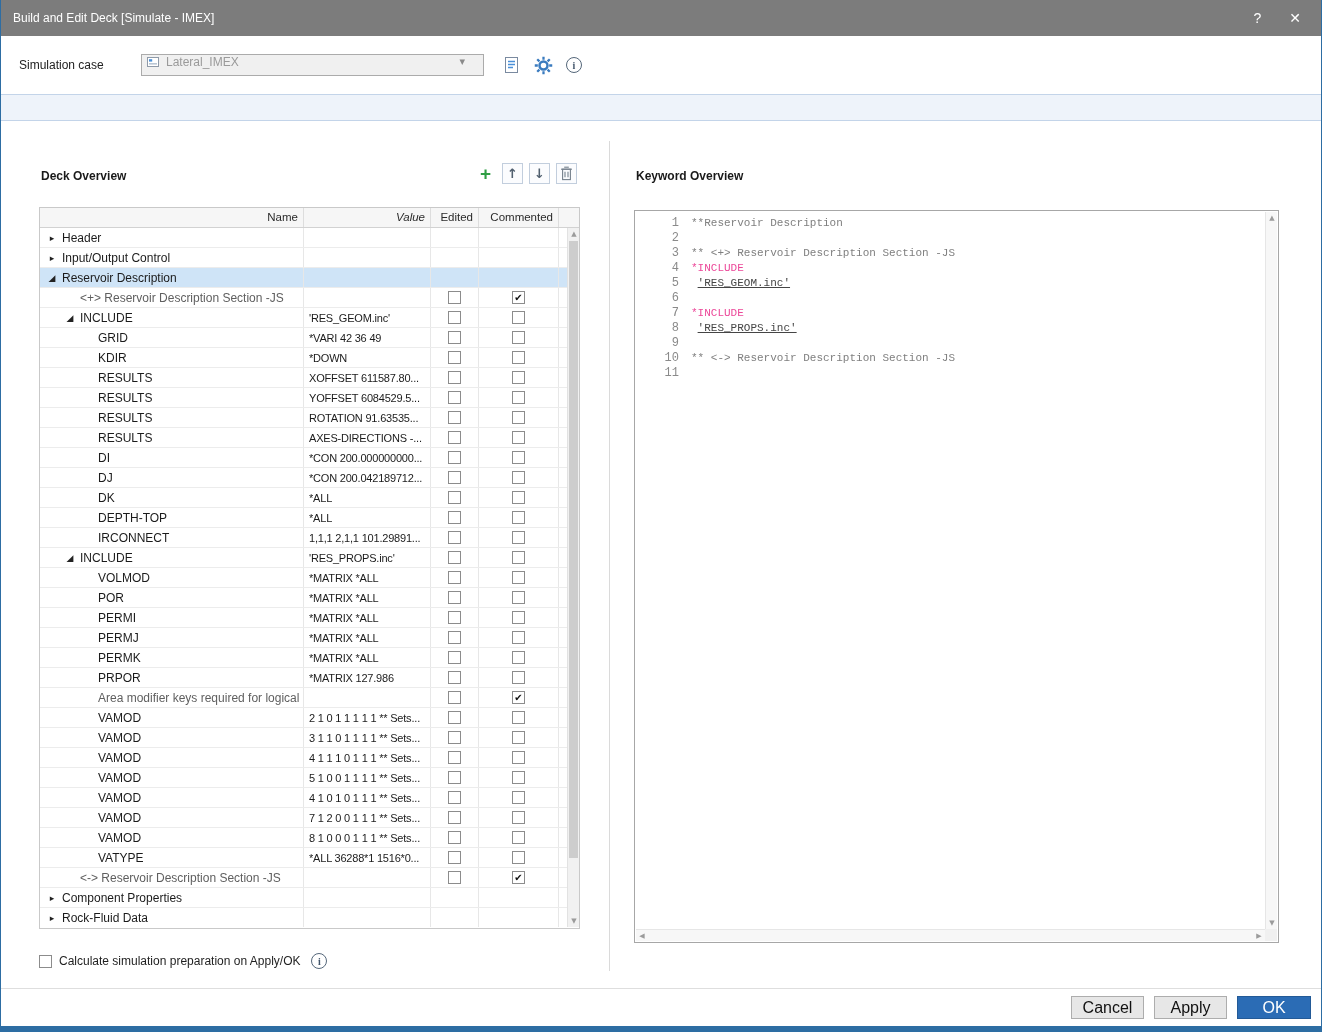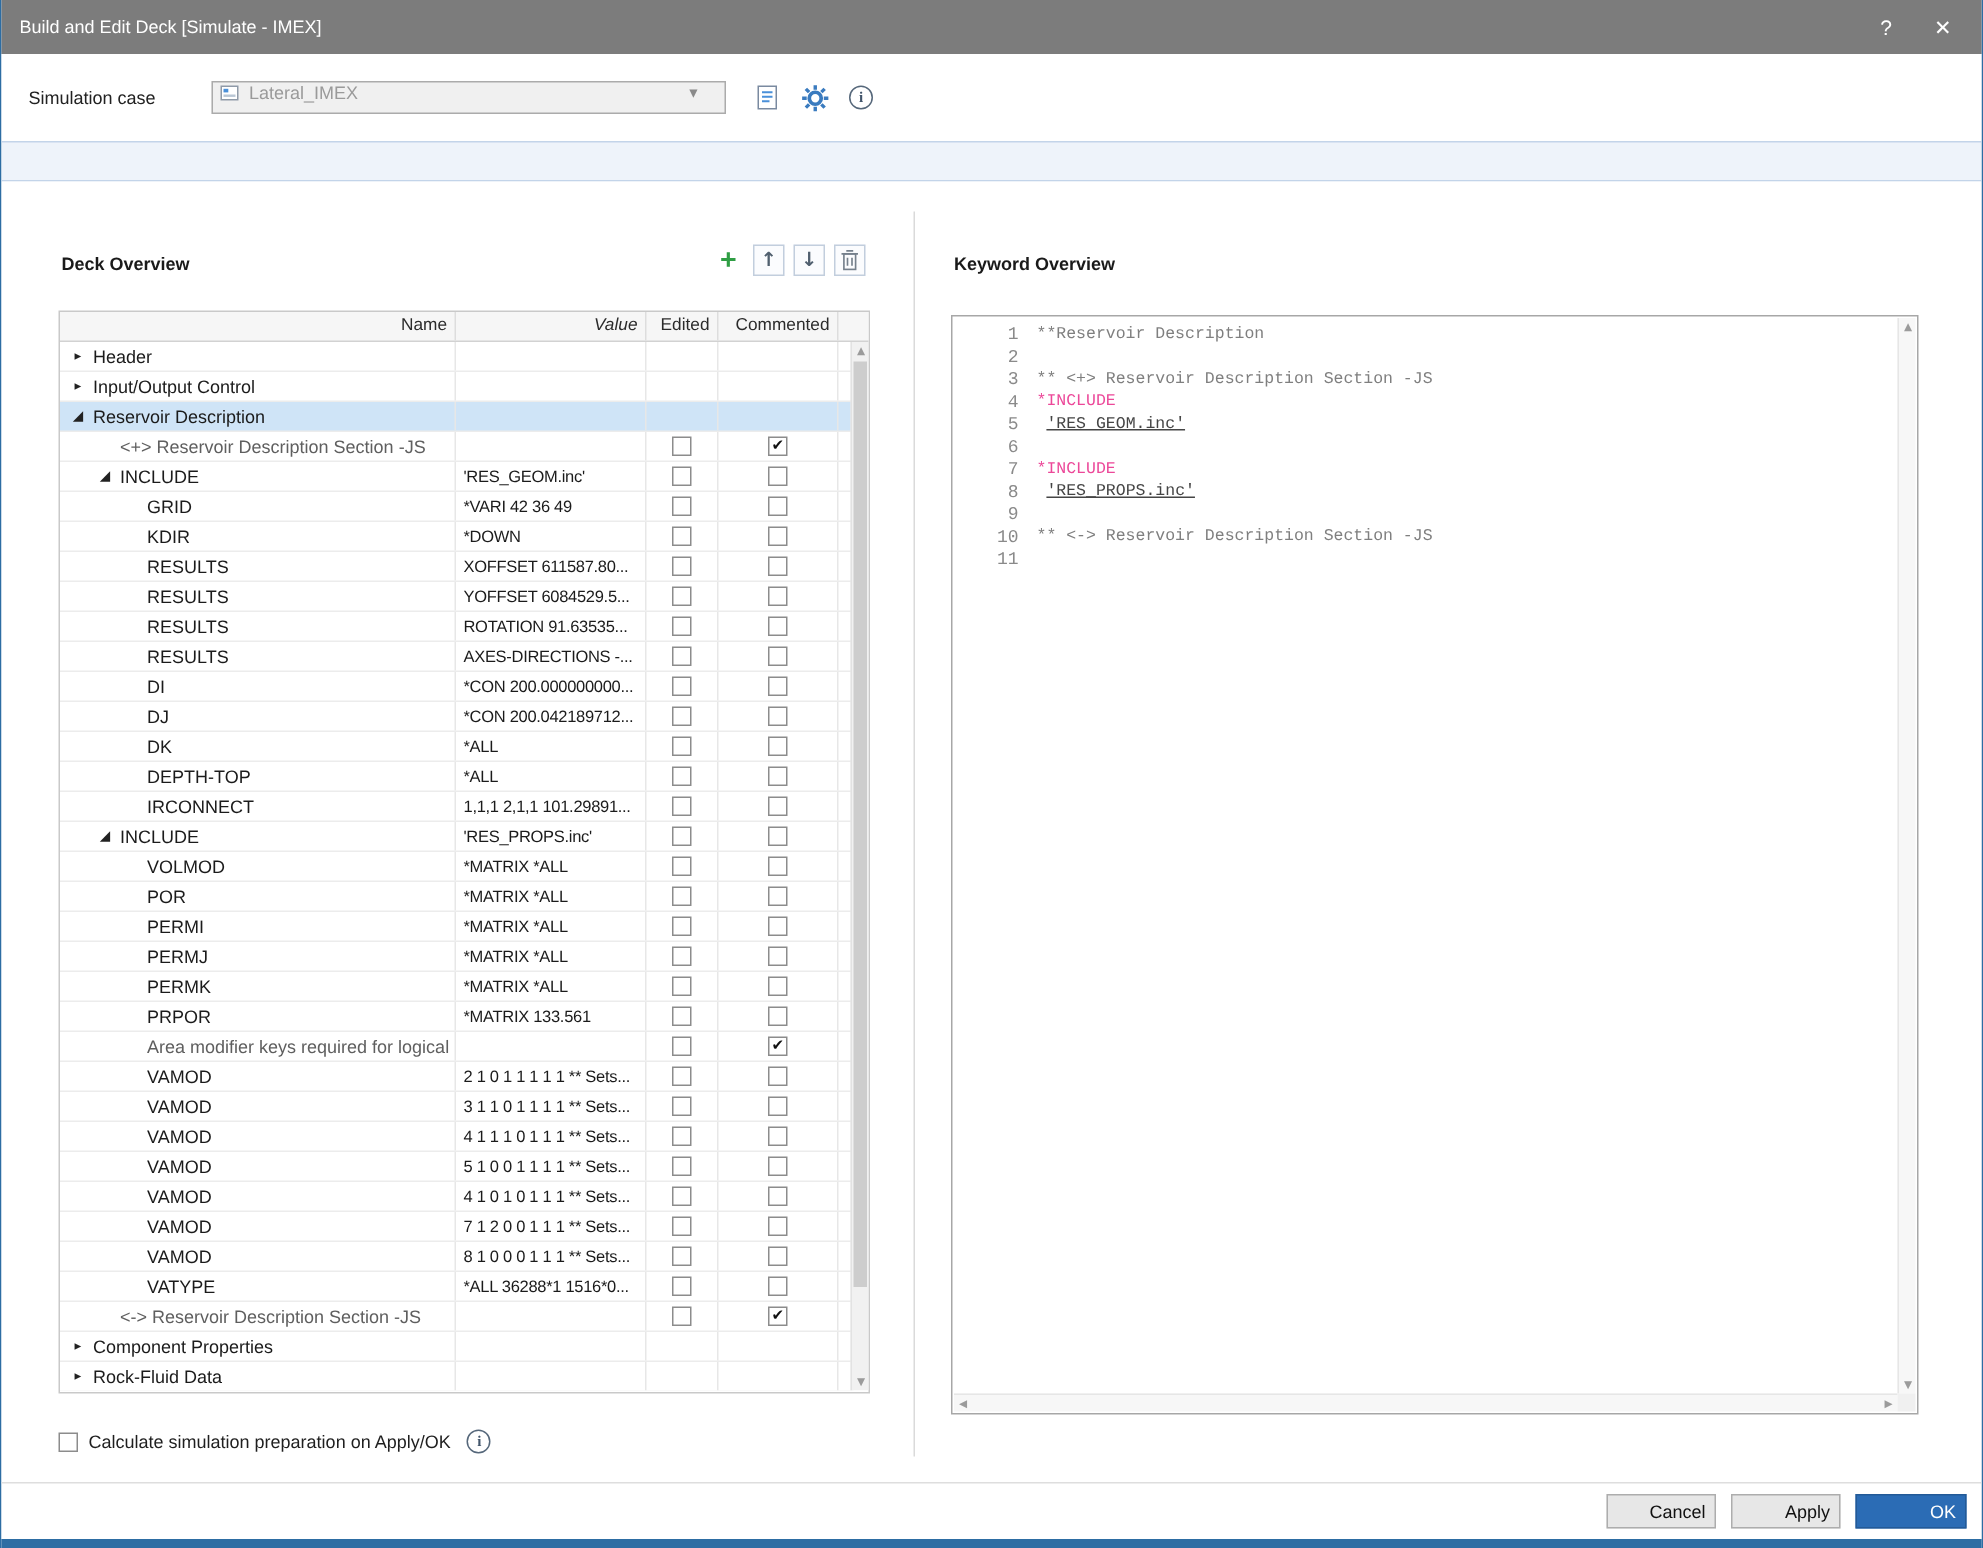--- a/index.html
+++ b/index.html
@@ -77,21 +77,21 @@
   .seg-keyword{color:#ec4899;}
   .seg-include{color:#454545;text-decoration:underline;cursor:pointer;}
   .seg-plain{color:#000;}
   .kvscroll{position:absolute;top:1px;right:1px;bottom:13px;width:12px;background:#f7f7f7;border-left:1px solid #e6e6e6;}
   .khscroll{position:absolute;left:1px;right:13px;bottom:1px;height:12px;background:#f7f7f7;border-top:1px solid #e6e6e6;}
   .khscroll .s-arrow.left{left:0;top:0;}
   .khscroll .s-arrow.right{right:0;top:0;}
   .kcorner{position:absolute;right:1px;bottom:1px;width:12px;height:12px;background:#f0f0f0;}
 
   .button-bar{position:absolute;left:0;right:0;top:988px;height:38px;background:#fff;border-top:1px solid #dedede;display:flex;align-items:center;justify-content:flex-end;gap:10px;padding-right:10px;}
-  .btn{width:73px;height:23px;border:1px solid #adadad;background:#e7e7e7;font-family:inherit;font-size:12px;color:#111;cursor:pointer;text-align:right;}
+  .btn{width:73px;height:23px;border:1px solid #adadad;background:#e7e7e7;font-family:inherit;font-size:16px;color:#111;cursor:pointer;}
   .btn.primary{width:74px;background:#2b6cb5;border-color:#235a97;color:#fff;}
   .bottom-strip{position:absolute;left:0;right:0;bottom:0;height:6px;background:#2d6da3;}
 </style>
 </head>
 <body>
 
 <div class="window">
 
   <div class="titlebar">
     <span class="title">Build and Edit Deck [Simulate - IMEX]</span>
@@ -462,21 +462,21 @@
               <div class="cell c-commented">
                 <span class="cb"></span>
               </div>
               <div class="cell c-fill"></div>
             </div>
             <div class="trow">
               <div class="cell c-name">
                 <span class="expander" style="margin-left: 40px;"></span>
                 <span class="ntext">PRPOR</span>
               </div>
-              <div class="cell c-value">*MATRIX 133.561</div>
+              <div class="cell c-value">*MATRIX 127.986</div>
               <div class="cell c-edited">
                 <span class="cb"></span>
               </div>
               <div class="cell c-commented">
                 <span class="cb"></span>
               </div>
               <div class="cell c-fill"></div>
             </div>
             <div class="trow note">
               <div class="cell c-name">

